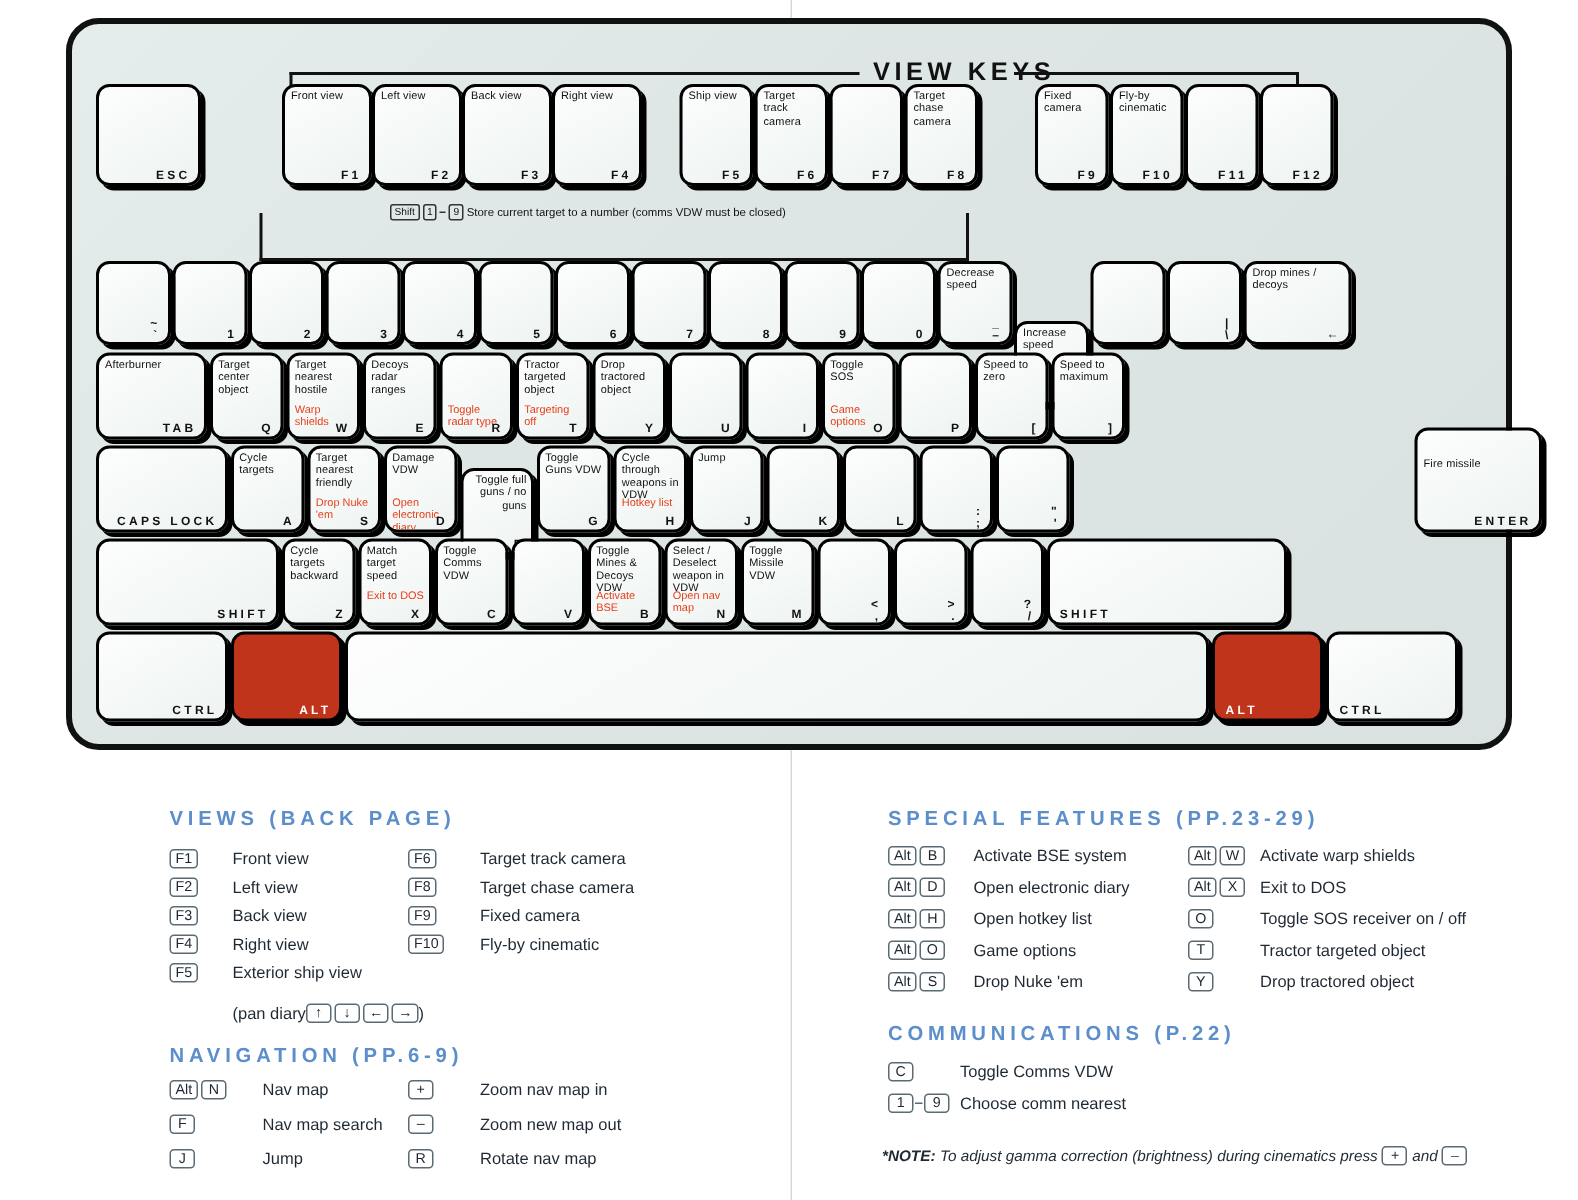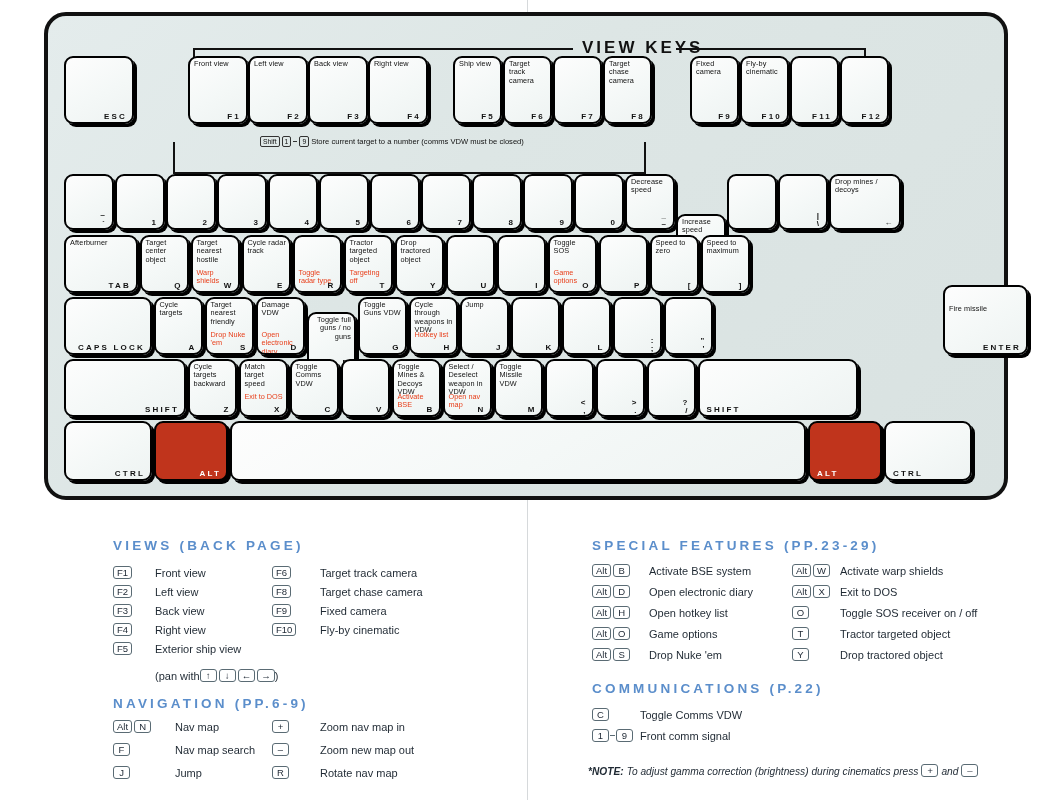--- a/index.html
+++ b/index.html
@@ -248,21 +248,21 @@
       <div class="key" style="left: 91.5px; top: 219px; width: 49.5px; height: 58px;">
         <div class="fn">Target center object</div>
         <div class="cap">Q</div>
       </div>
       <div class="key" style="left: 142.5px; top: 219px; width: 49.5px; height: 58px;">
         <div class="fn">Target nearest hostile</div>
         <div class="alt" style="top: 32px;">Warp shields</div>
         <div class="cap">W</div>
       </div>
       <div class="key" style="left: 193.5px; top: 219px; width: 49.5px; height: 58px;">
-        <div class="fn">Cycle radar track</div>
+        <div class="fn">Decoys radar ranges</div>
         <div class="cap">E</div>
       </div>
       <div class="key" style="left: 244.5px; top: 219px; width: 49.5px; height: 58px;">
         <div class="alt" style="top: 32px;">Toggle radar type</div>
         <div class="cap">R</div>
       </div>
       <div class="key" style="left: 295.5px; top: 219px; width: 49.5px; height: 58px;">
         <div class="fn">Tractor targeted object</div>
         <div class="alt" style="top: 32px;">Targeting off</div>
         <div class="cap">T</div>
@@ -449,21 +449,21 @@
       </span>
       <span class="ltxt">Right view</span>
     </div>
     <div class="legend-row" style="left: 113px; top: 642px;">
       <span style="display: inline-flex; align-items: center; width: 42px;">
         <span class="lkey">F5</span>
       </span>
       <span class="ltxt">Exterior ship view</span>
     </div>
     <div class="legend-row" style="left: 155px; top: 669px;">
-      <span class="ltxt">(pan with </span>
+      <span class="ltxt">(pan diary </span>
       <span class="lkey">↑</span>
       <span class="lkey">↓</span>
       <span class="lkey">←</span>
       <span class="lkey">→</span>
       <span class="ltxt"> )</span>
     </div>
     <div class="legend-row" style="left: 272px; top: 566px;">
       <span style="display: inline-flex; align-items: center; width: 48px;">
         <span class="lkey">F6</span>
       </span>
@@ -596,21 +596,21 @@
         <span class="lkey">C</span>
       </span>
       <span class="ltxt">Toggle Comms VDW</span>
     </div>
     <div class="legend-row" style="left: 592px; top: 729px;">
       <span style="display: inline-flex; align-items: center; width: 48px;">
         <span class="lkey">1</span>
         <span class="hyph"></span>
         <span class="lkey">9</span>
       </span>
-      <span class="ltxt">Front comm signal</span>
+      <span class="ltxt">Choose comm nearest</span>
     </div>
     <div class="note" style="left: 588px; top: 764px;">
       <b>*NOTE:</b>
       <span>To adjust gamma correction (brightness) during cinematics press</span>
       <span class="lkey">+</span>
       <span>and</span>
       <span class="lkey">–</span>
     </div>
   </div>
 

